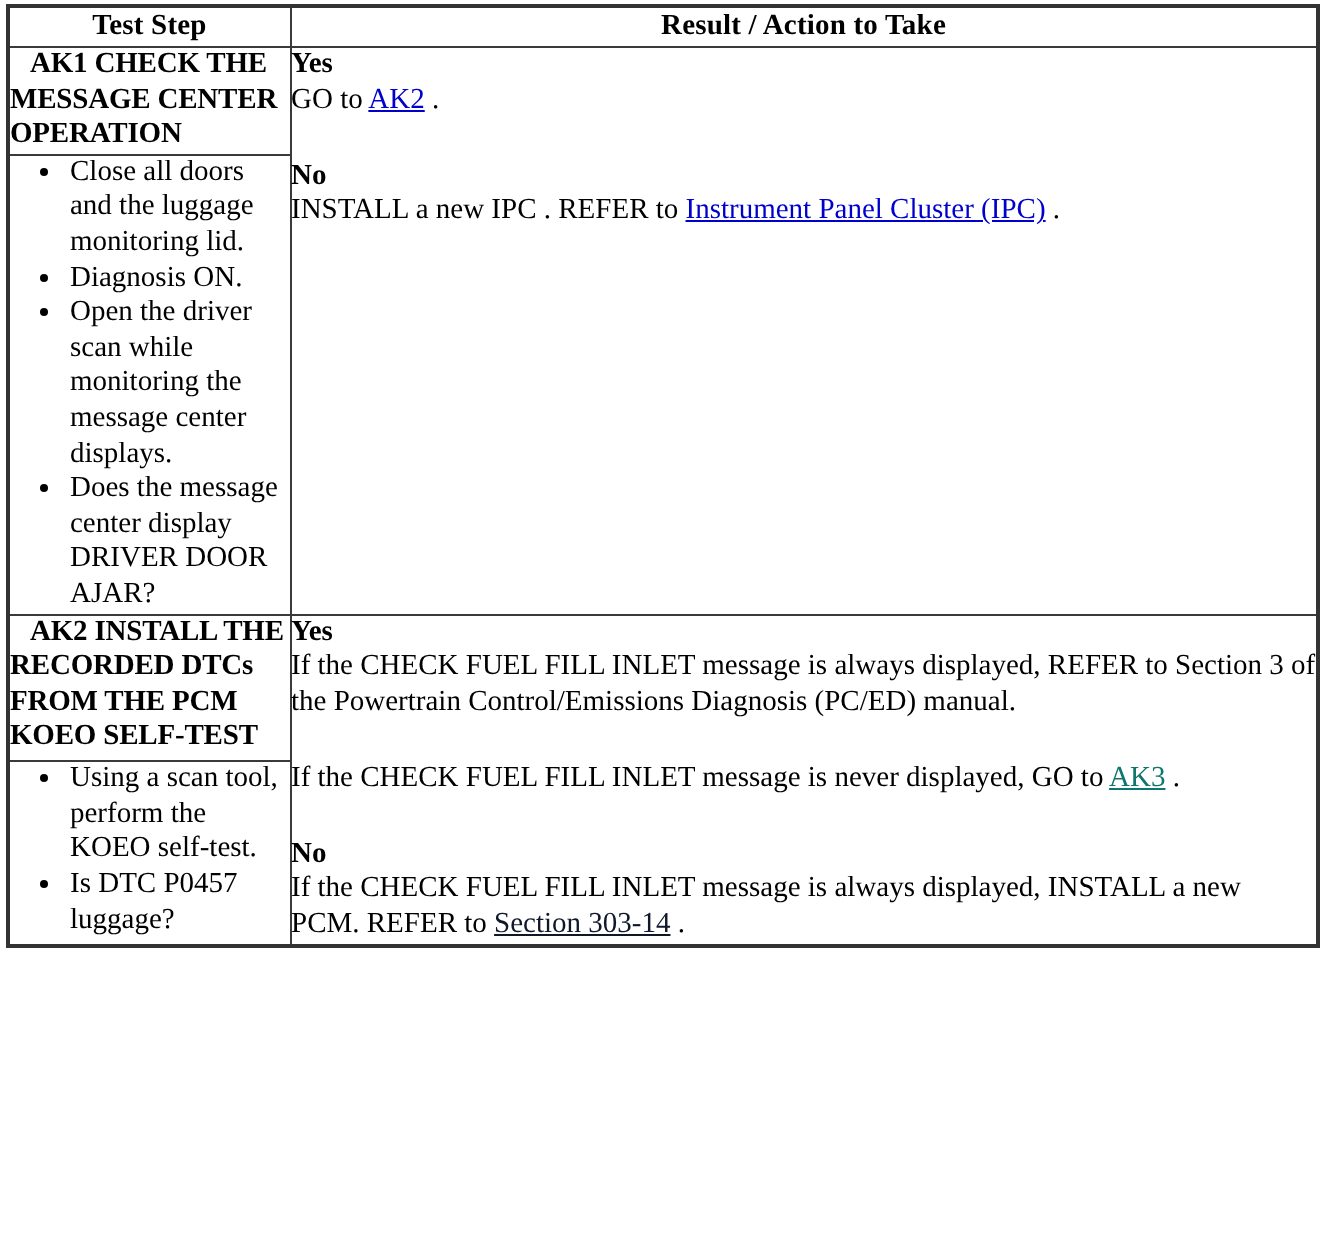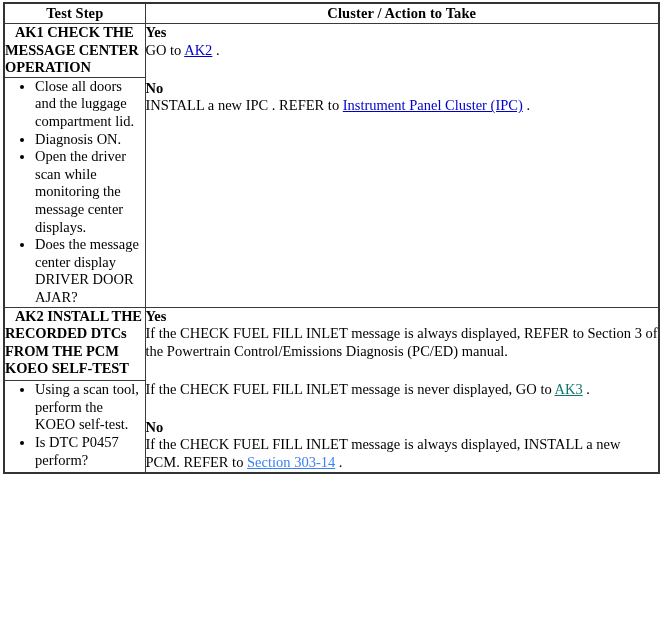--- a/index.html
+++ b/index.html
@@ -108,21 +108,21 @@
 
 <div class="sheet">
   <table class="diag">
     <colgroup>
       <col class="c-step">
       <col class="c-result">
     </colgroup>
     <thead>
       <tr>
         <th class="hdr">Test Step</th>
-        <th class="hdr">Cluster / Action to Take</th>
+        <th class="hdr">Result / Action to Take</th>
       </tr>
     </thead>
     <tbody>
 
       <tr>
         <td class="step-title">
           <div class="step-title-text">AK1 CHECK THE MESSAGE CENTER OPERATION</div>
         </td>
         <td rowspan="2" class="result tall">
           <div class="blk">
@@ -131,21 +131,21 @@
           </div>
           <div class="blk">
             <span class="lbl">No</span>
             <span class="line"><span>INSTALL a new IPC . REFER to </span><a class="lnk" href="#" style="color: rgb(0, 0, 204);">Instrument Panel Cluster (IPC)</a><span> .</span></span>
           </div>
         </td>
       </tr>
       <tr>
         <td class="step-list">
           <ul class="steps">
-            <li>Close all doors and the luggage compartment lid.</li>
+            <li>Close all doors and the luggage monitoring lid.</li>
             <li>Diagnosis ON.</li>
             <li>Open the driver scan while monitoring the message center displays.</li>
             <li class="bold">Does the message center display DRIVER DOOR AJAR?</li>
           </ul>
         </td>
       </tr>
 
       <tr>
         <td class="step-title">
           <div class="step-title-text">AK2 INSTALL THE RECORDED DTCs FROM THE PCM KOEO SELF-TEST</div>
@@ -153,28 +153,28 @@
         <td rowspan="2" class="result tall">
           <div class="blk">
             <span class="lbl">Yes</span>
             <span class="line"><span>If the CHECK FUEL FILL INLET message is always displayed, REFER to Section 3 of the Powertrain Control/Emissions Diagnosis (PC/ED) manual.</span></span>
           </div>
           <div class="blk">
             <span class="line"><span>If the CHECK FUEL FILL INLET message is never displayed, GO to </span><a class="lnk" href="#" style="color: #0f766e;">AK3</a><span> .</span></span>
           </div>
           <div class="blk">
             <span class="lbl">No</span>
-            <span class="line"><span>If the CHECK FUEL FILL INLET message is always displayed, INSTALL a new PCM. REFER to </span><a class="lnk visited" href="#" style="color: #3b82f6;">Section 303-14</a><span> .</span></span>
+            <span class="line"><span>If the CHECK FUEL FILL INLET message is always displayed, INSTALL a new PCM. REFER to </span><a class="lnk visited" href="#" style="color: #0f172a;">Section 303-14</a><span> .</span></span>
           </div>
         </td>
       </tr>
       <tr>
         <td class="step-list">
           <ul class="steps">
             <li>Using a scan tool, perform the KOEO self-test.</li>
-            <li class="bold">Is DTC P0457 perform?</li>
+            <li class="bold">Is DTC P0457 luggage?</li>
           </ul>
         </td>
       </tr>
 
     </tbody>
   </table>
 </div>
 
 </body></html>

